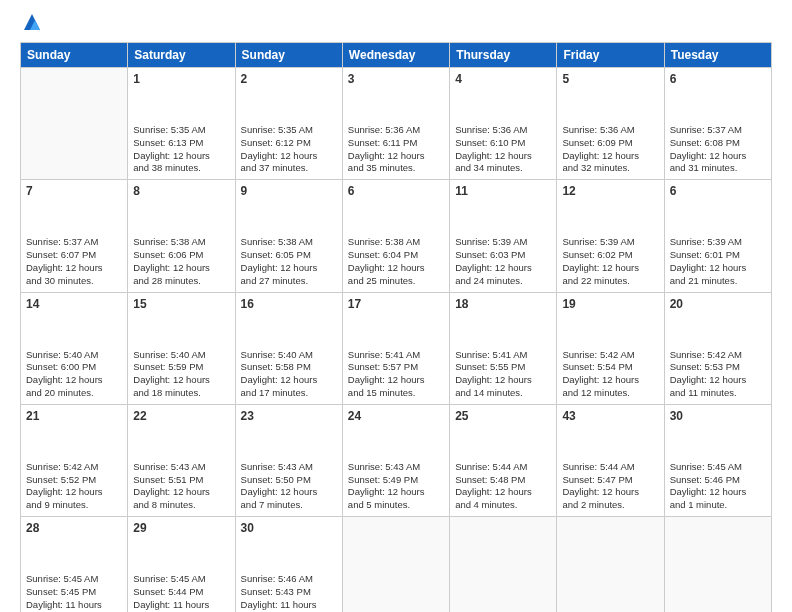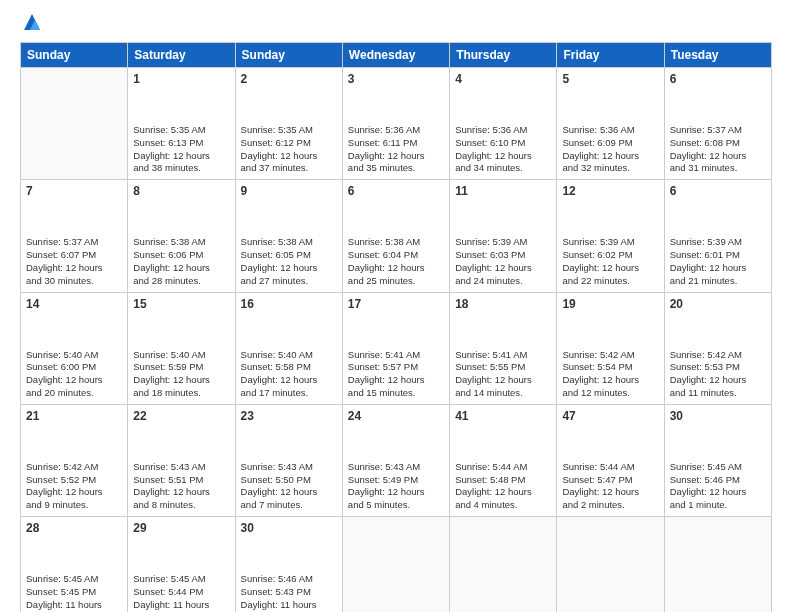--- a/index.html
+++ b/index.html
@@ -231,25 +231,25 @@
           </td>
           <td>
             <span class="day-num">23</span>
             <div class="day-info">Sunrise: 5:43 AM<br>Sunset: 5:50 PM<br>Daylight: 12 hours<br>and 7 minutes.</div>
           </td>
           <td>
             <span class="day-num">24</span>
             <div class="day-info">Sunrise: 5:43 AM<br>Sunset: 5:49 PM<br>Daylight: 12 hours<br>and 5 minutes.</div>
           </td>
           <td>
-            <span class="day-num">41</span>
+            <span class="day-num">25</span>
             <div class="day-info">Sunrise: 5:44 AM<br>Sunset: 5:48 PM<br>Daylight: 12 hours<br>and 4 minutes.</div>
           </td>
           <td>
-            <span class="day-num">47</span>
+            <span class="day-num">43</span>
             <div class="day-info">Sunrise: 5:44 AM<br>Sunset: 5:47 PM<br>Daylight: 12 hours<br>and 2 minutes.</div>
           </td>
           <td>
             <span class="day-num">30</span>
             <div class="day-info">Sunrise: 5:45 AM<br>Sunset: 5:46 PM<br>Daylight: 12 hours<br>and 1 minute.</div>
           </td>
         </tr>
         <tr class="last-row">
           <td>
             <span class="day-num">28</span>

